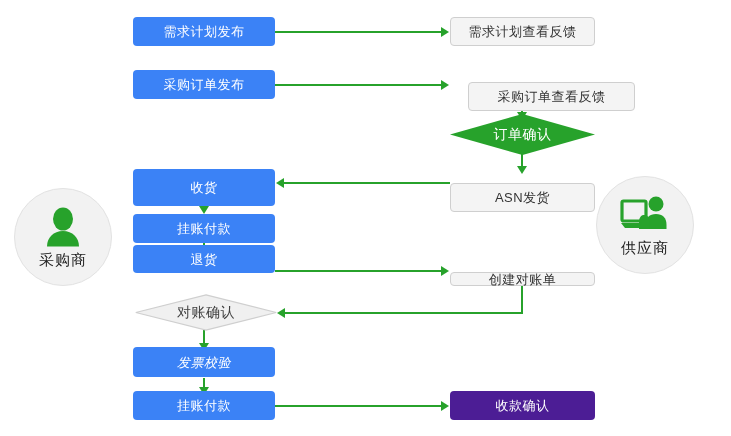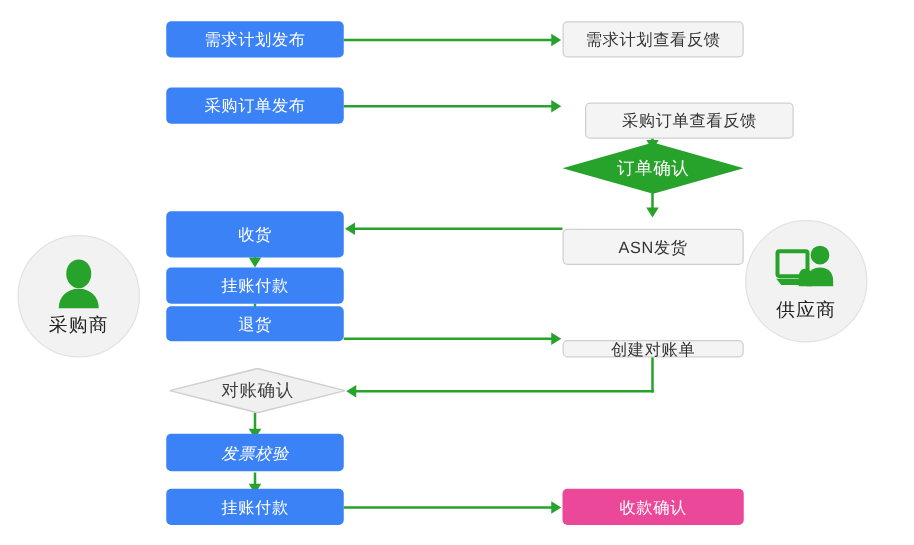--- a/index.html
+++ b/index.html
@@ -29,21 +29,21 @@
     letter-spacing: 0.5px;
     white-space: nowrap;
     z-index: 3;
   }
   .node.green {
     background: #3b82f6;
     color: #ffffff;
     border-radius: 4px;
   }
   .node.orange {
-    background: #ec4899;
+    background: #4c1d95;
     color: #ffffff;
     border-radius: 4px;
   }
   .node.gray {
     background: #F4F4F4;
     color: #333333;
     border: 1px solid #CFCFCF;
     border-radius: 4px;
   }
   

